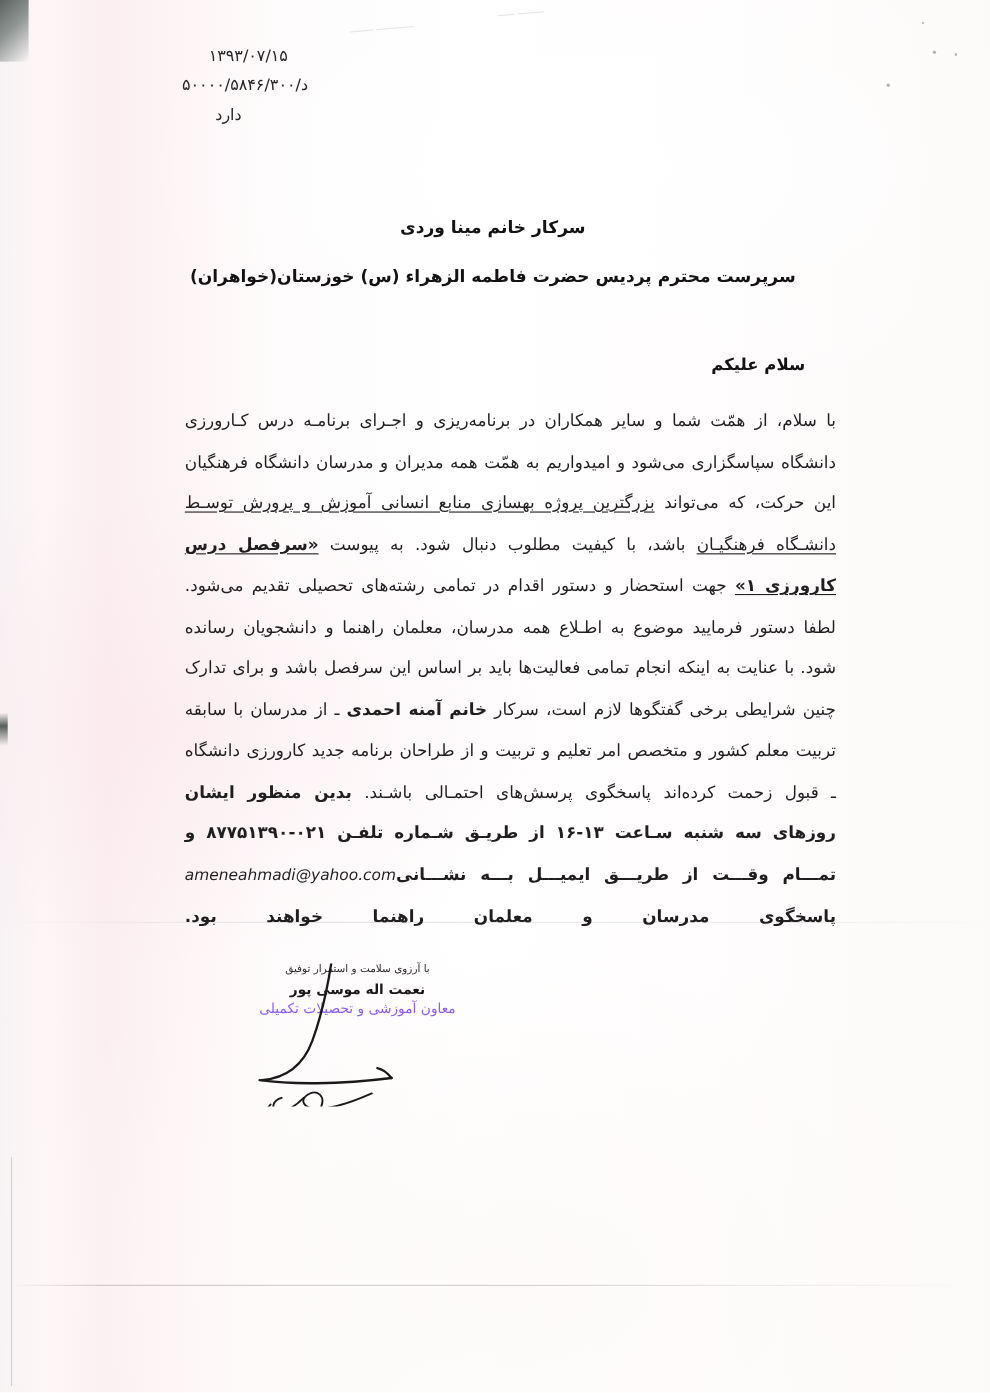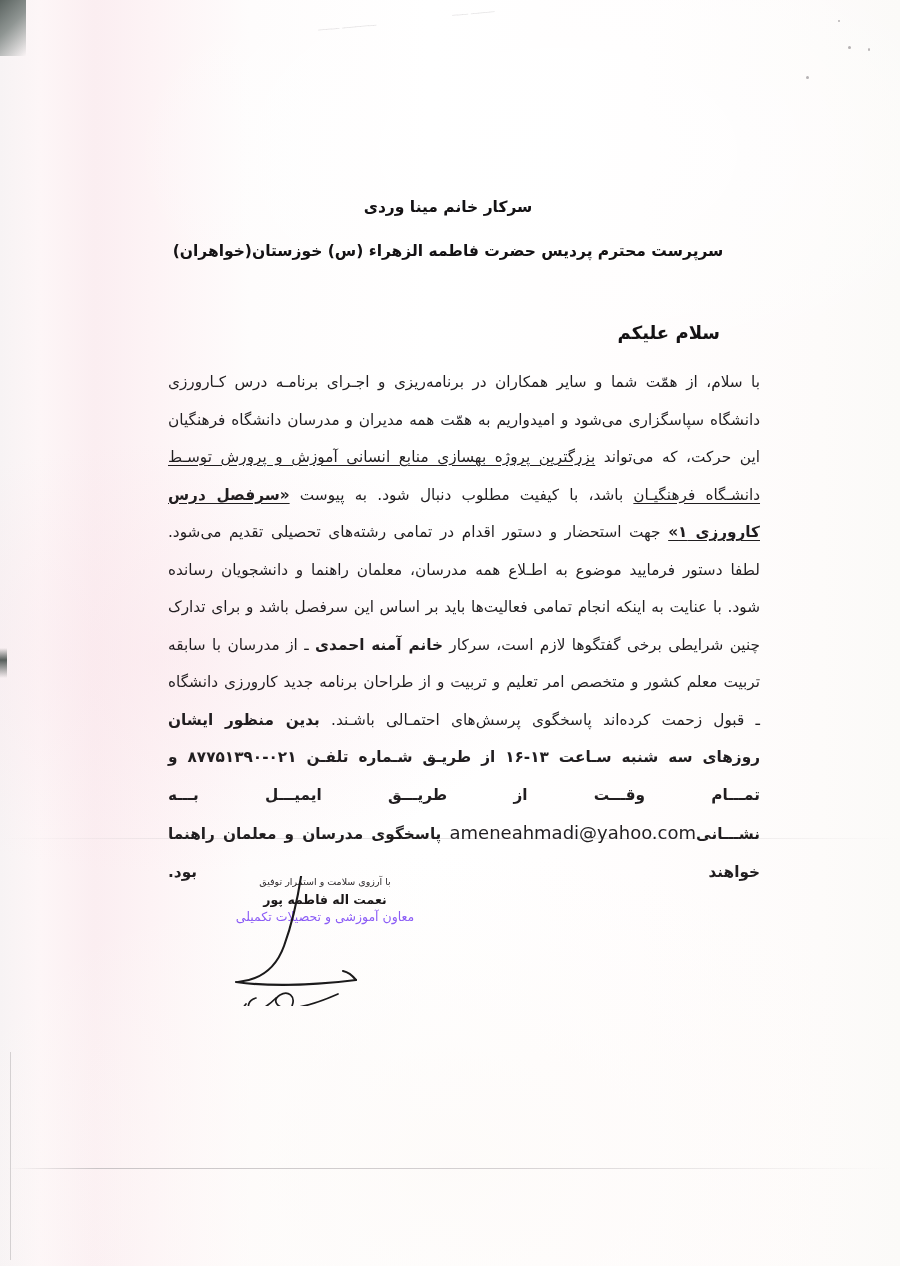--- a/index.html
+++ b/index.html
@@ -138,25 +138,25 @@
   .recip-line2 {
     font-size: 15.5px;
     font-weight: bold;
     color: #141214;
     letter-spacing: .1px;
     margin-top: 17px;
   }
 
   .greeting {
     position: absolute;
-    right: 180px;
+    right: 168px;
     top: 322px;
     width: 560px;
     text-align: right;
-    font-size: 18px;
+    font-size: 15px;
     font-weight: bold;
     color: #141214;
   }
 
   .body {
     position: absolute;
     right: 140px;
     top: 364px;
     width: 592px;
     text-align: justify;
@@ -170,21 +170,22 @@
 
   .b-bold { font-weight: bold; }
   .b-underline {
     text-decoration: underline;
     text-underline-offset: 3px;
   }
   .b-latin {
     font-family: "DejaVu Sans", "Liberation Sans", sans-serif;
     direction: ltr;
     unicode-bidi: embed;
-    font-size: 18px;
+    font-size: 14px;
+    font-style: italic;
   }
 
   .signature {
     position: absolute;
     right: 430px;
     top: 876px;
     width: 290px;
     text-align: center;
     direction: rtl;
   }
@@ -230,35 +231,40 @@
   <div class="bleed-ghost" style="left:318px; top:20px;">ـــــــــــــ ــــــــ</div>
   <div class="bleed-ghost" style="left:452px; top:6px;">ـــــــــ ــــــ</div>
 
   <div class="speck" style="left:838px; top:20px; width:2px; height:2px;"></div>
   <div class="speck" style="left:848px; top:46px; width:3px; height:3px;"></div>
   <div class="speck" style="left:868px; top:48px; width:2px; height:3px;"></div>
   <div class="speck" style="left:806px; top:76px; width:3px; height:3px;"></div>
 
   <div class="content">
 
+    <div class="header-block">
+      <div class="header-date">۱۳۹۳/۰۷/۱۵</div>
+      <div class="header-ref">د/۵۰۰۰۰/۵۸۴۶/۳۰۰</div>
+      <div class="header-attach">دارد</div>
+    </div>
 
     <div class="recipient">
       <div class="recip-line1">سرکار خانم مینا وردی</div>
       <div class="recip-line2">سرپرست محترم پردیس حضرت فاطمه الزهراء (س) خوزستان(خواهران)</div>
     </div>
 
     <div class="greeting">سلام علیکم</div>
 
     <div class="body">
       <p><span>با سلام، از همّت شما و سایر همکاران در برنامه‌ریزی و اجـرای برنامـه درس کـارورزی دانشگاه سپاسگزاری می‌شود و امیدواریم به همّت همه مدیران و مدرسان دانشگاه فرهنگیان این حرکت، که می‌تواند </span><span class="b-underline">بزرگترین پروژه بهسازی منابع انسانی آموزش و پرورش توسـط دانشـگاه فرهنگیـان</span><span> باشد، با کیفیت مطلوب دنبال شود. به پیوست </span><span class="b-bold b-underline">«سرفصل درس کارورزی ۱»</span><span> جهت استحضار و دستور اقدام در تمامی رشته‌های تحصیلی تقدیم می‌شود. لطفا دستور فرمایید موضوع به اطـلاع همه مدرسان، معلمان راهنما و دانشجویان رسانده شود. با عنایت به اینکه انجام تمامی فعالیت‌ها باید بر اساس این سرفصل باشد و برای تدارک چنین شرایطی برخی گفتگوها لازم است، سرکار </span><span class="b-bold">خانم آمنه احمدی</span><span> ـ از مدرسان با سابقه تربیت معلم کشور و متخصص امر تعلیم و تربیت و از طراحان برنامه جدید کارورزی دانشگاه  ـ قبول زحمت کرده‌اند پاسخگوی پرسش‌های احتمـالی باشـند. </span><span class="b-bold">بدین منظور ایشان روزهای سه شنبه سـاعت ۱۳-۱۶ از طریـق شـماره تلفـن ۰۲۱-۸۷۷۵۱۳۹۰ و تمـــام وقـــت از طریـــق ایمیـــل بـــه نشـــانی</span><span class="b-latin">ameneahmadi@yahoo.com</span><span class="b-bold"> پاسخگوی مدرسان و معلمان راهنما خواهند بود.</span></p>
     </div>
 
     <div class="signature">
       <div class="sig-wish">با آرزوی سلامت و استمرار توفیق</div>
-      <div class="sig-name">نعمت اله فاطمه پور</div>
+      <div class="sig-name">نعمت اله موسی پور</div>
       <div class="sig-title">معاون آموزشی و تحصیلات تکمیلی</div>
 
       <svg class="sig-mark" viewBox="0 0 290 130">
         <g fill="none" stroke="#1b1a1b" stroke-width="2.1" stroke-linecap="round">
           <path d="M122 -6 C 118 22, 112 48, 104 70 C 96 92, 80 104, 58 106"></path>
           <path d="M56 106 C 84 110, 128 110, 176 104"></path>
           <path d="M176 104 C 172 99, 168 96, 163 95"></path>
         </g>
         <g fill="none" stroke="#1b1a1b" stroke-width="1.7" stroke-linecap="round">
           <path d="M158 118 C 140 126, 122 132, 108 132 C 96 132, 92 124, 100 119 C 108 114, 116 120, 112 130"></path>

